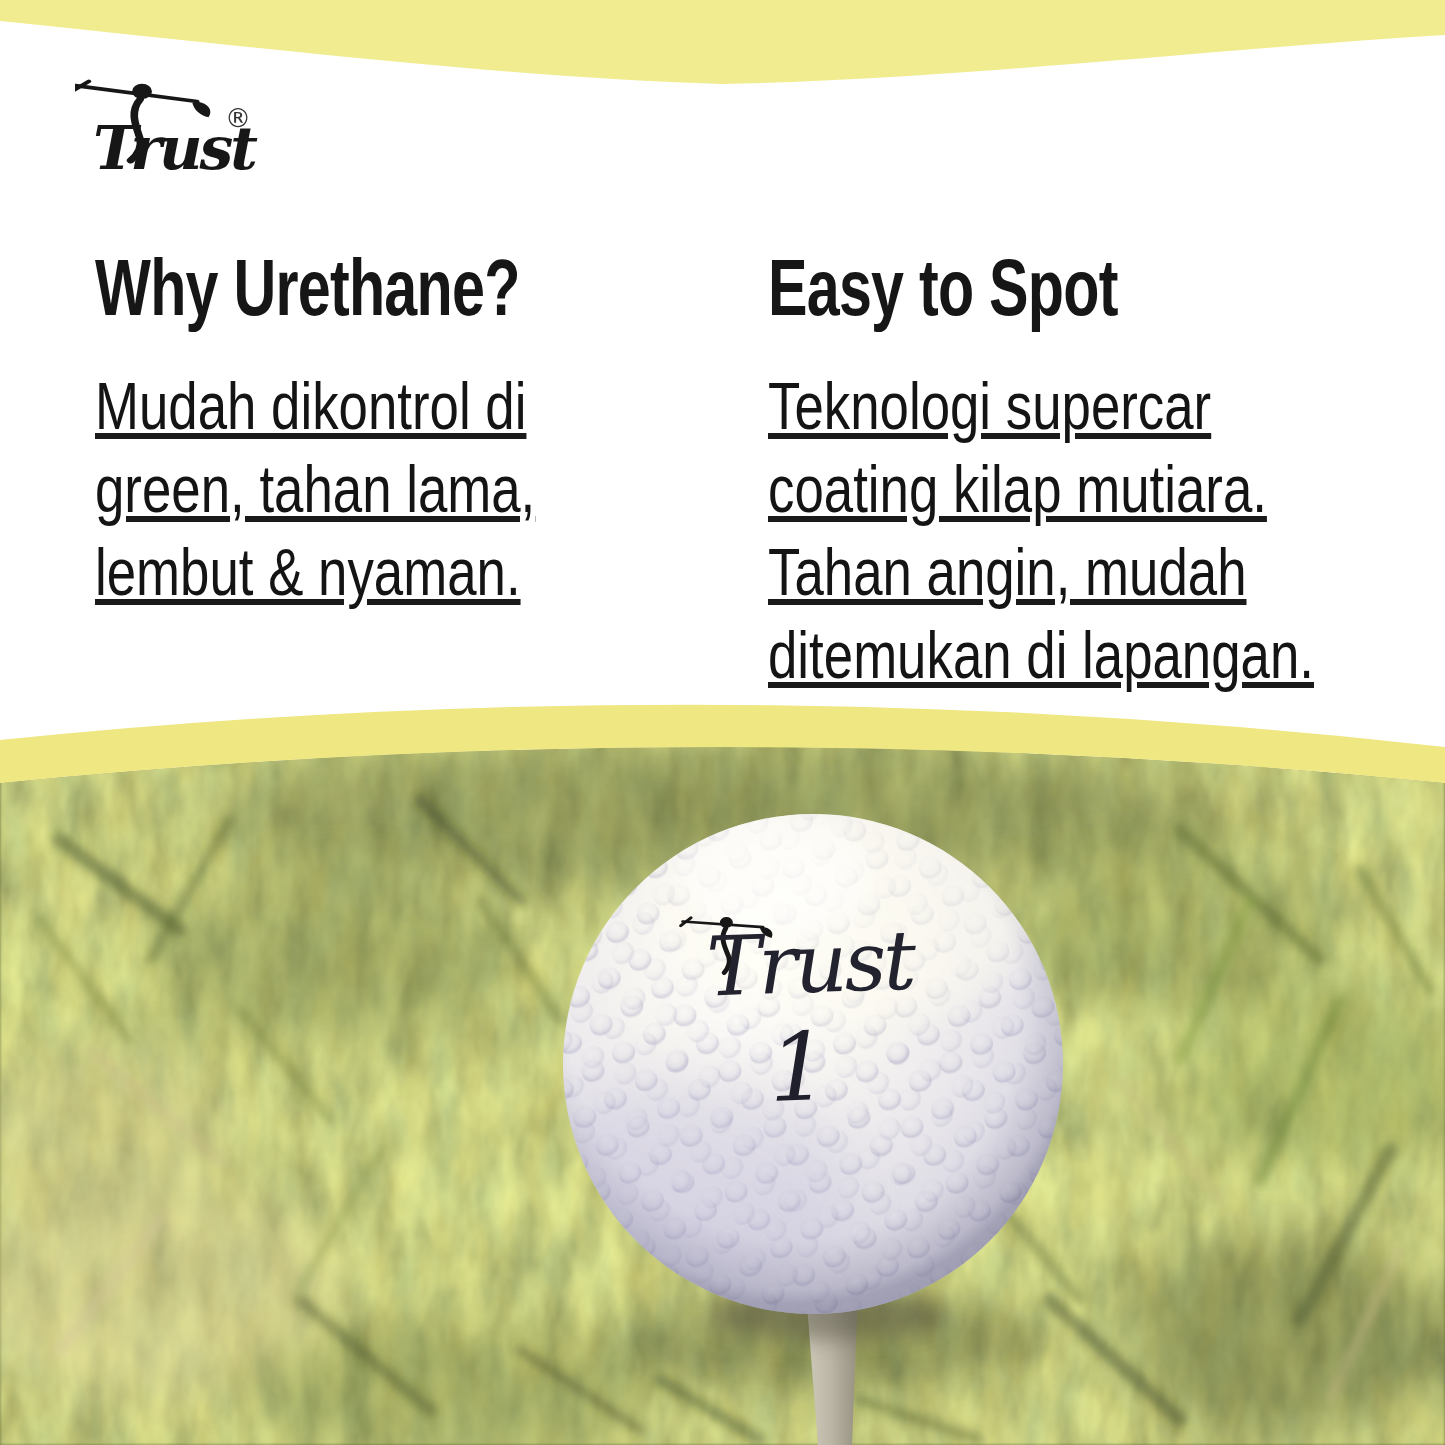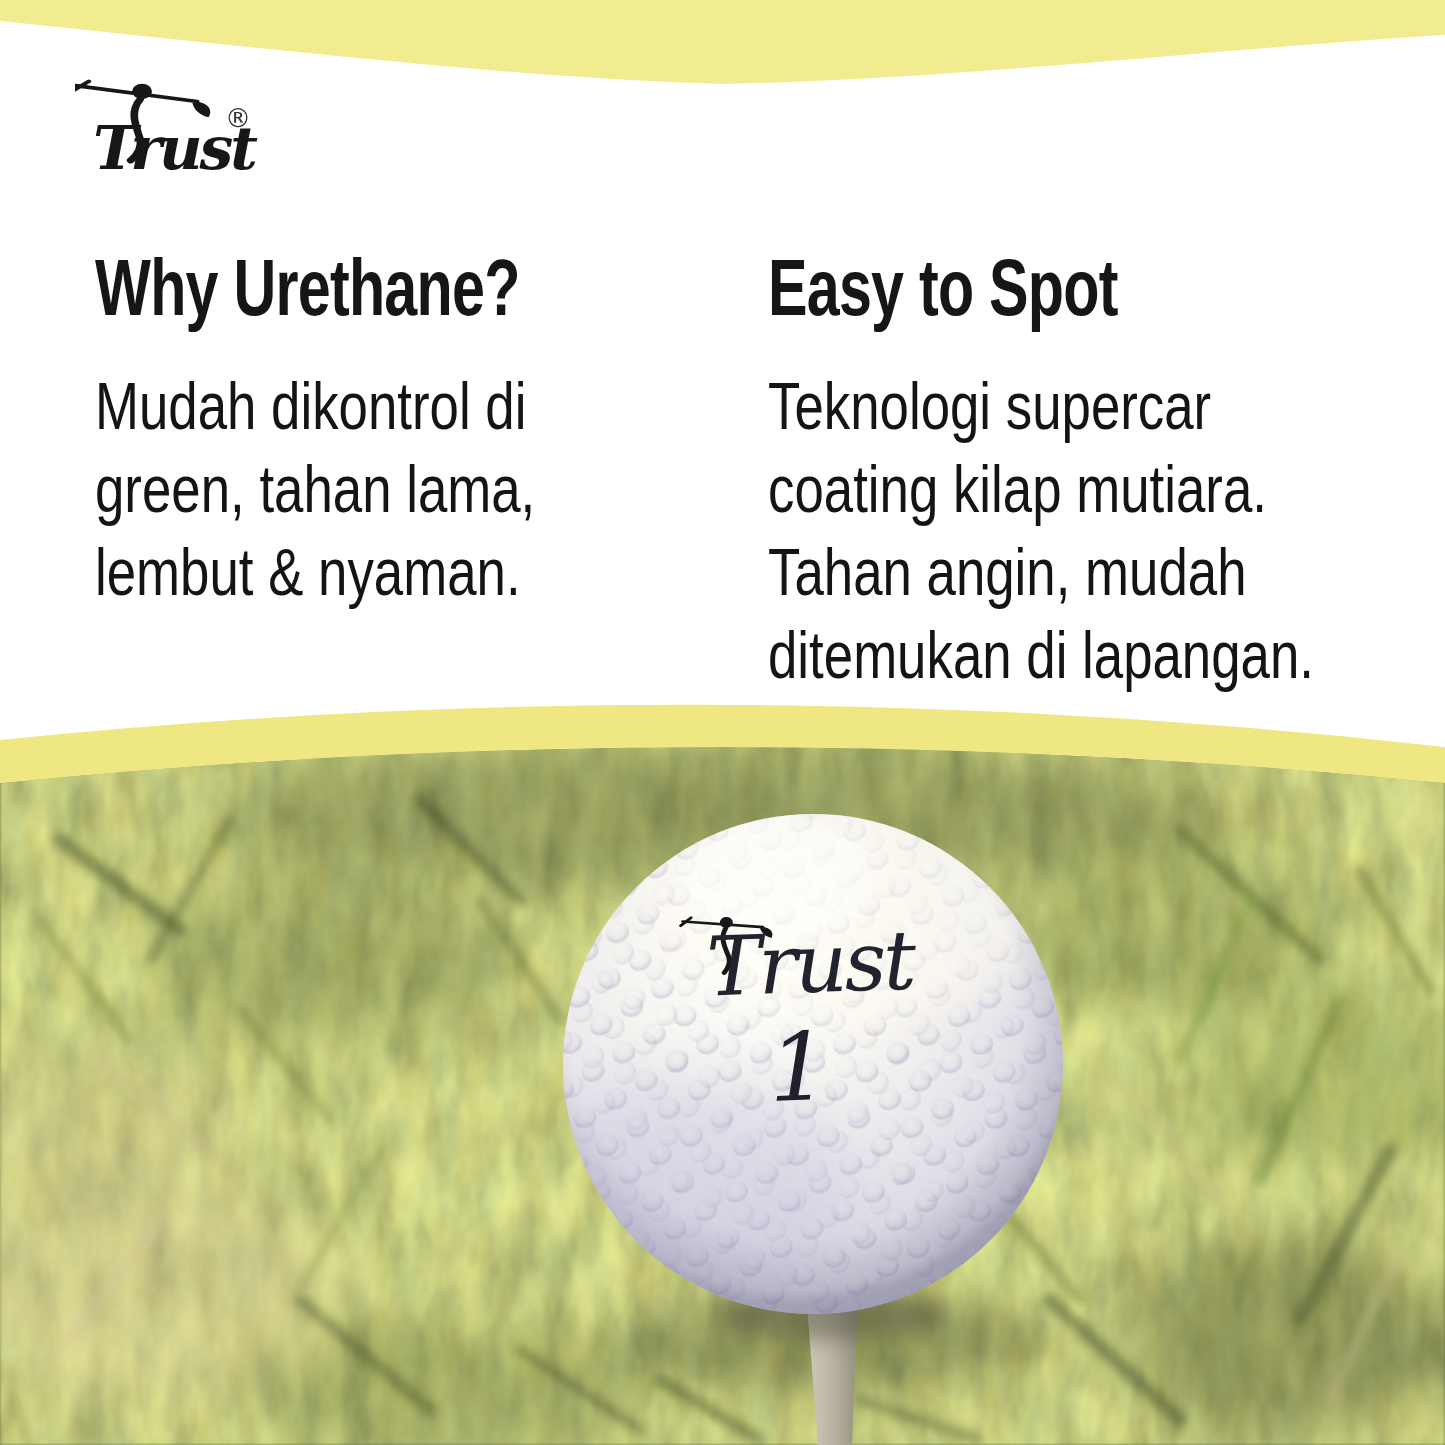--- a/index.html
+++ b/index.html
@@ -6,21 +6,21 @@
   body{width:1445px;height:1445px;overflow:hidden;font-family:"Liberation Sans",sans-serif;}
   .canvas{position:relative;width:1445px;height:1445px;background:#ffffff;overflow:hidden;}
   .bg-art{position:absolute;left:0;top:0;width:1445px;height:1445px;z-index:0;}
   .logo{position:absolute;left:75px;top:65px;width:260px;height:120px;z-index:2;}
   .col{position:absolute;z-index:2;color:#1a1a1a;}
   .col-left{left:95px;}
   .col-right{left:768px;}
   .heading{position:absolute;top:0;font-weight:700;font-size:80px;line-height:92px;
            letter-spacing:-1px;white-space:nowrap;color:#161616;
            transform:scaleX(0.74);transform-origin:0 0;}
-  .bodyblock{position:absolute;top:123px;}
+  .bodyblock{position:absolute;top:123px;text-decoration:underline;}
   .bline{font-weight:400;font-size:66px;line-height:83px;white-space:nowrap;color:#141414;
          transform:scaleX(0.80);transform-origin:0 0;}
   .colwrap{position:absolute;top:242px;height:440px;}
 </style>
 </head>
 <body>
 
 <div class="canvas">
 
   <svg class="bg-art" viewBox="0 0 1445 1445" xmlns="http://www.w3.org/2000/svg">

